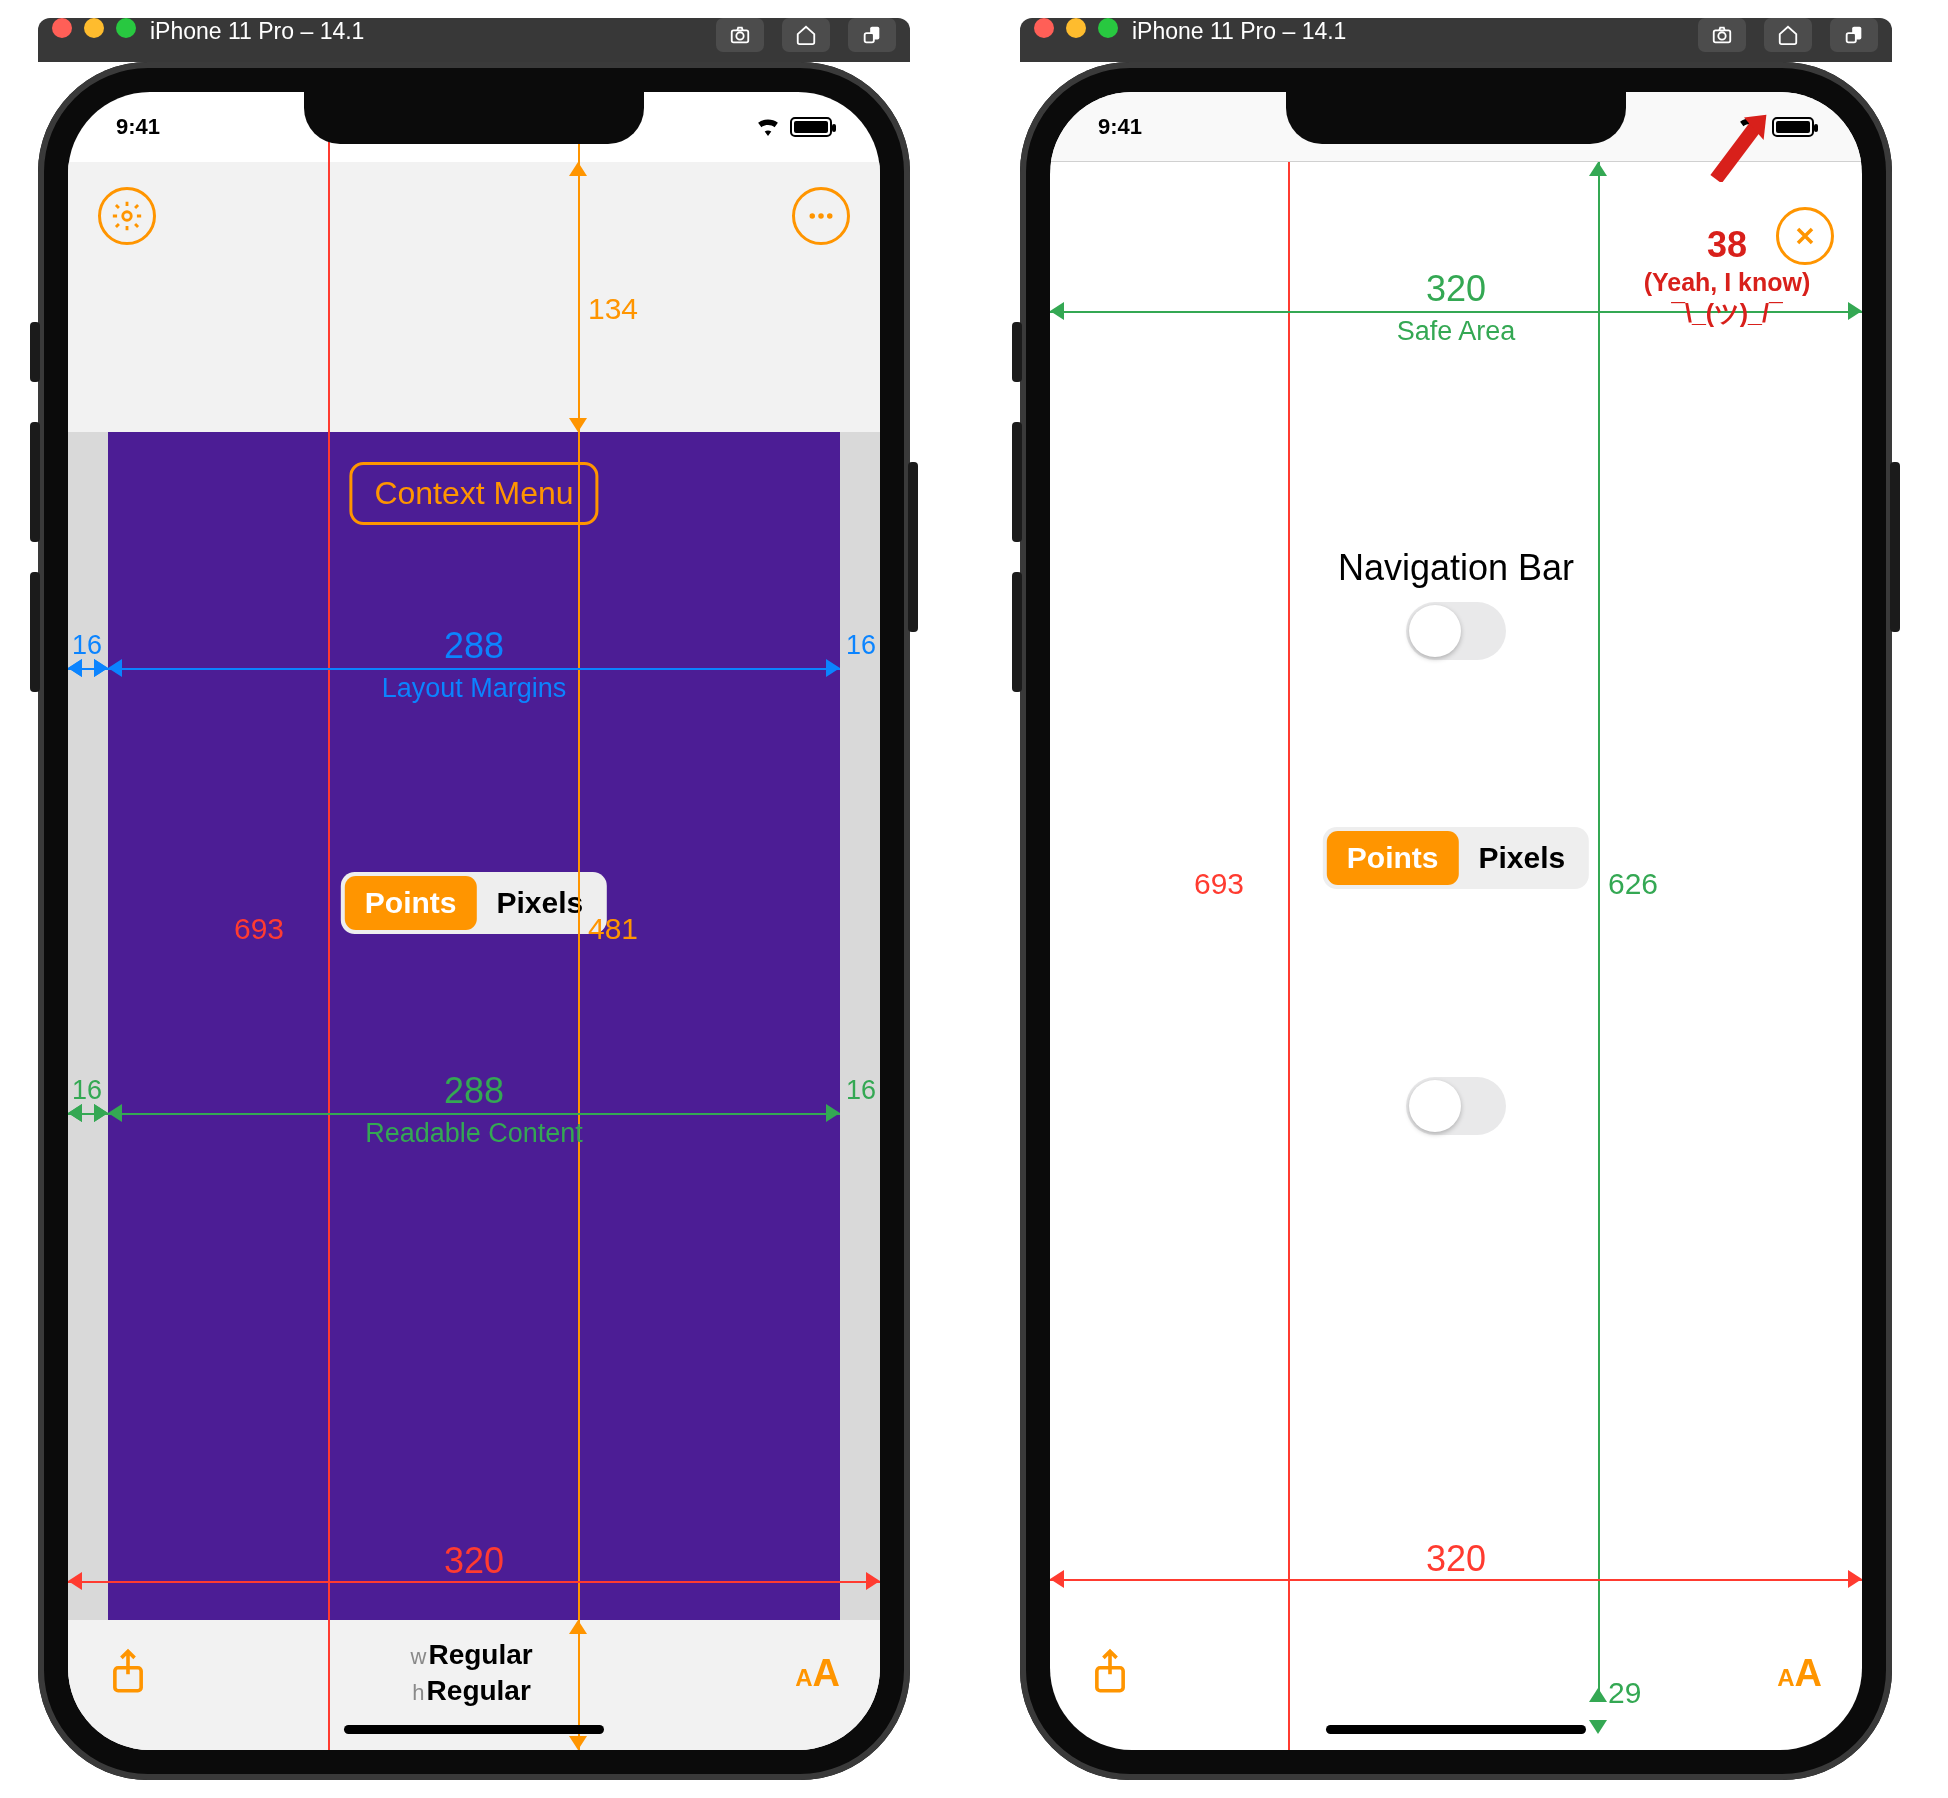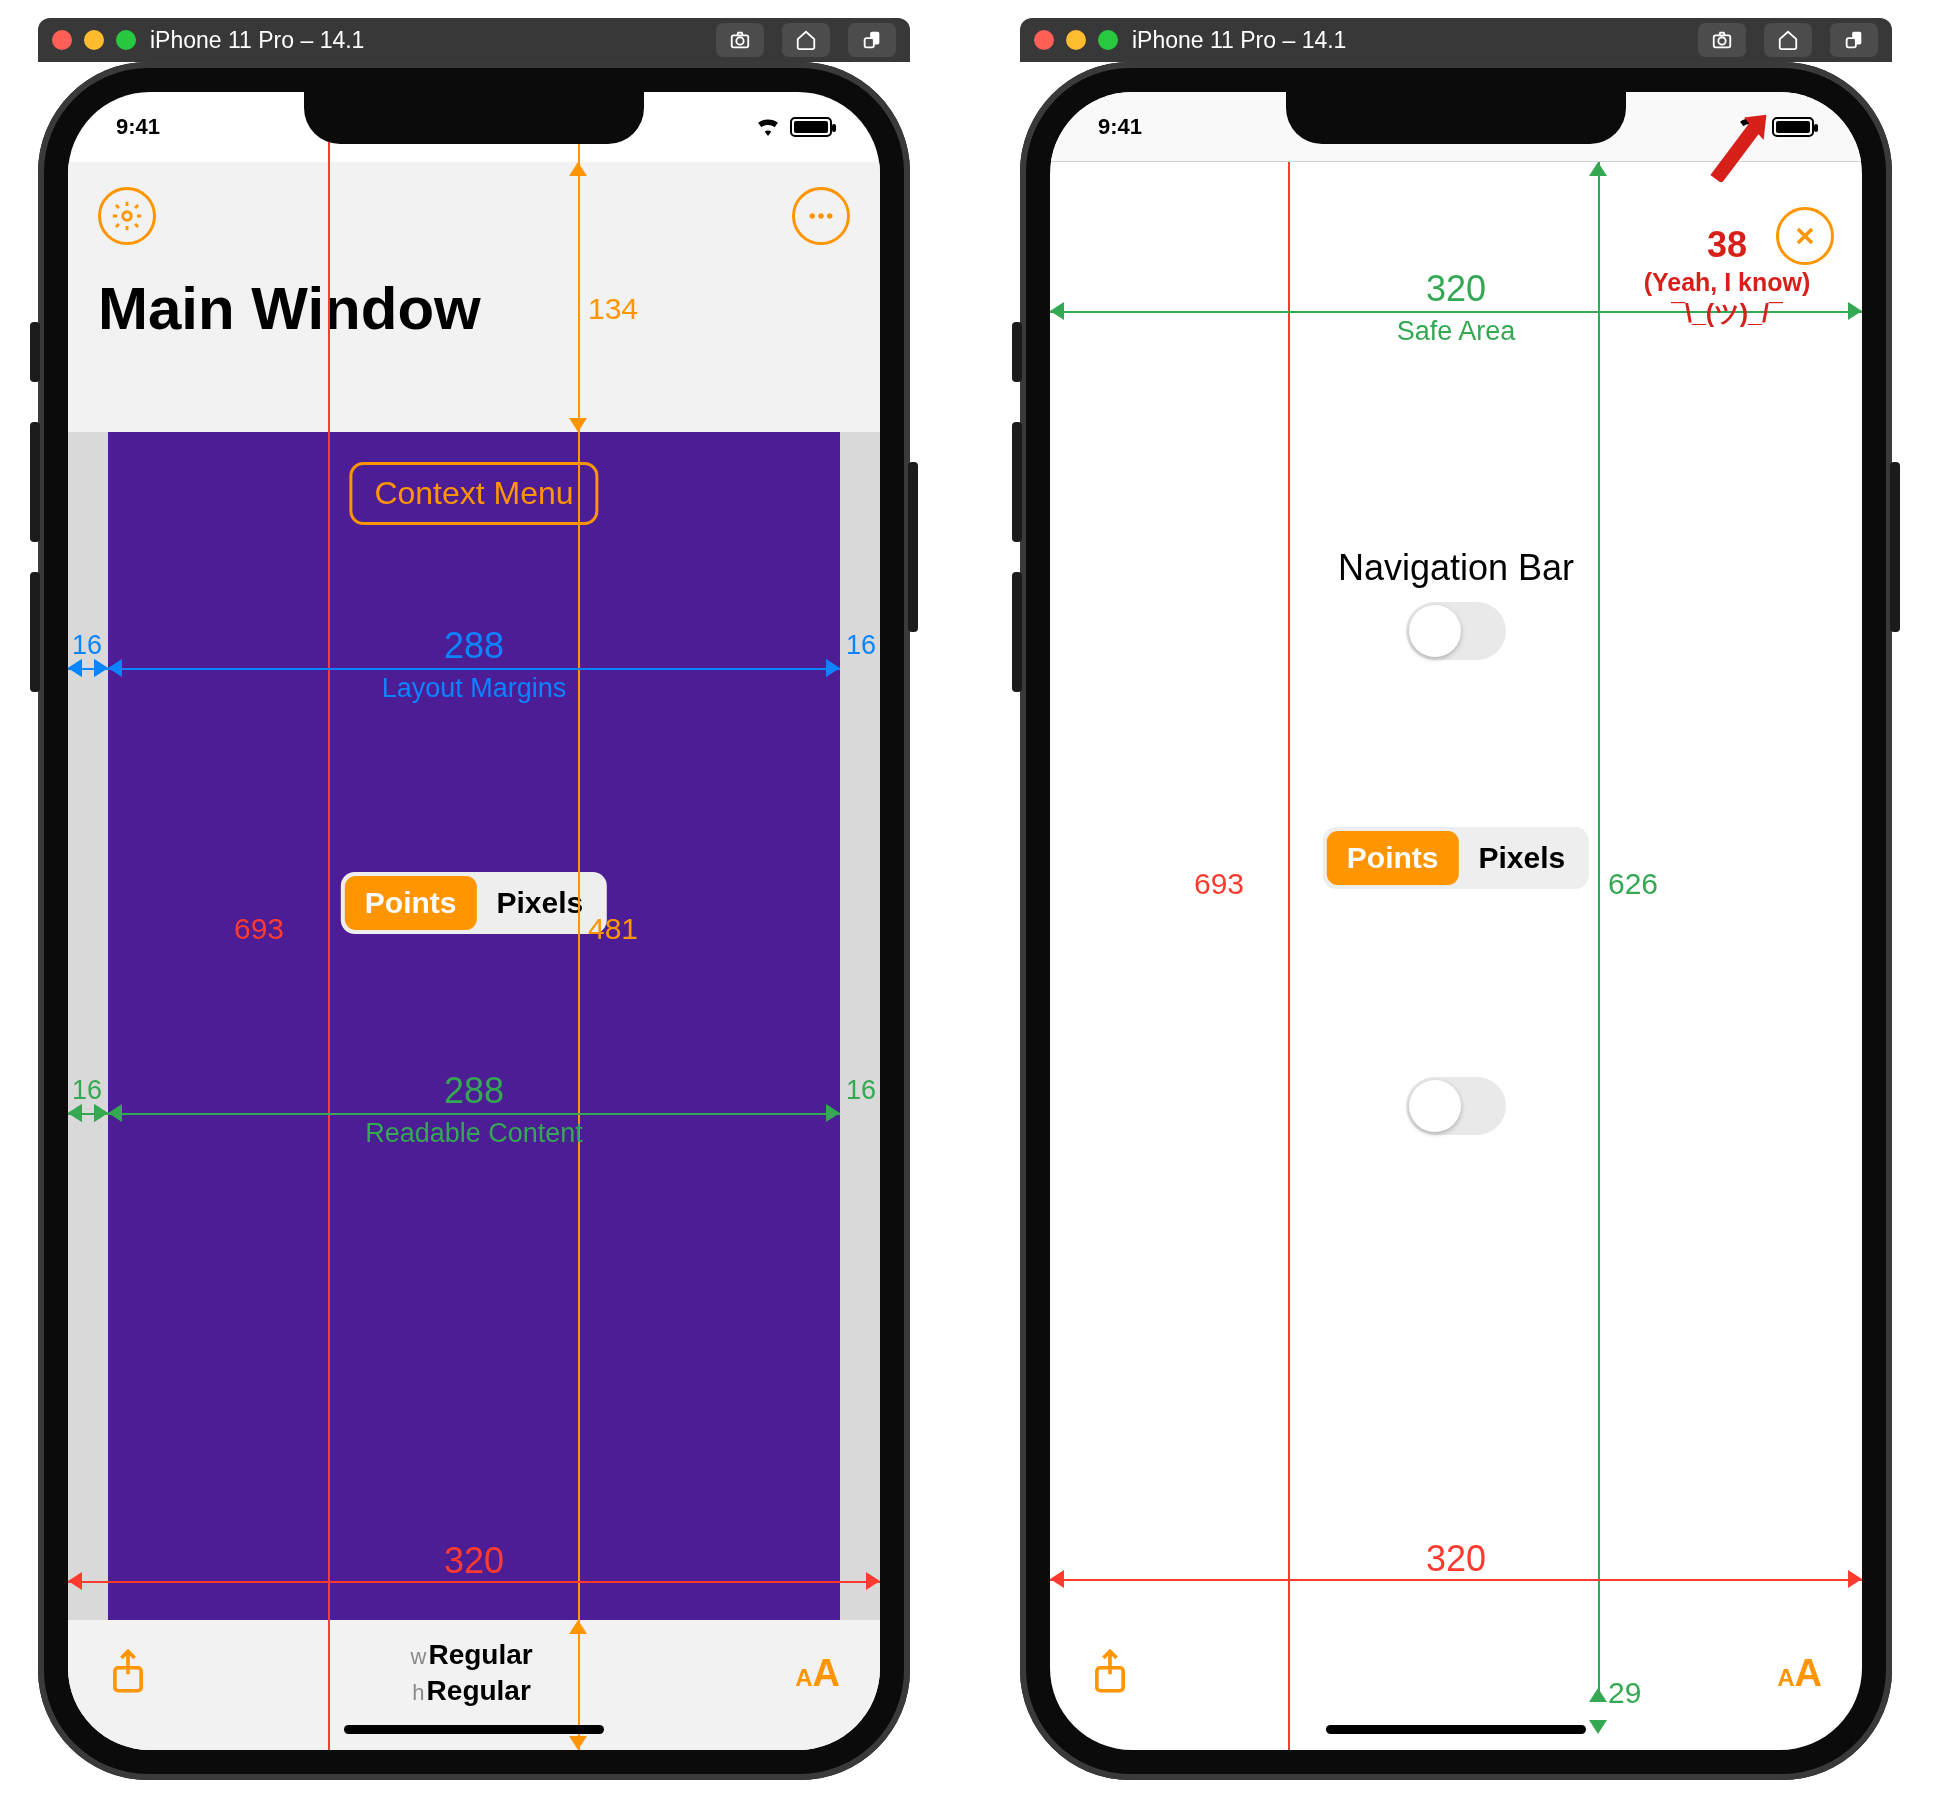--- a/index.html
+++ b/index.html
@@ -29,21 +29,20 @@
     width: 872px;
     display: flex;
     flex-direction: column;
   }
   .titlebar {
     height: 44px;
     background: var(--chrome);
     border-top-left-radius: 12px;
     border-top-right-radius: 12px;
     display: flex;
-    align-items: center;
     padding: 0 14px;
     gap: 14px;
     color: #fff;
     font-size: 23px;
   }
   .traffic { display: flex; gap: 12px; }
   .dot { width: 20px; height: 20px; border-radius: 50%; }
   .tred { background: var(--traffic-red); }
   .tyellow { background: var(--traffic-yellow); }
   .tgreen { background: var(--traffic-green); }
@@ -225,21 +224,20 @@
               </svg>
           </div>
           <div class="icon-btn">
             <svg width="30" height="30" viewBox="0 0 24 24" fill="currentColor">
                 <circle cx="5" cy="12" r="2.2"></circle>
                 <circle cx="12" cy="12" r="2.2"></circle>
                 <circle cx="19" cy="12" r="2.2"></circle>
               </svg>
           </div>
         </div>
-        <div class="page-title">Main Window</div>
       </div>
 
       <span class="side-num" style="color:var(--orange); left:520px; top:170px;">134</span>
       <div class="v-arrow" style="color:var(--orange); left:500px; top:70px; height:270px;">
         <div class="vhead-t"></div>
           <div class="vhead-b"></div>
       </div>
 
       <div class="content-margins">
         <div class="side-gutter gutter-l"></div>

